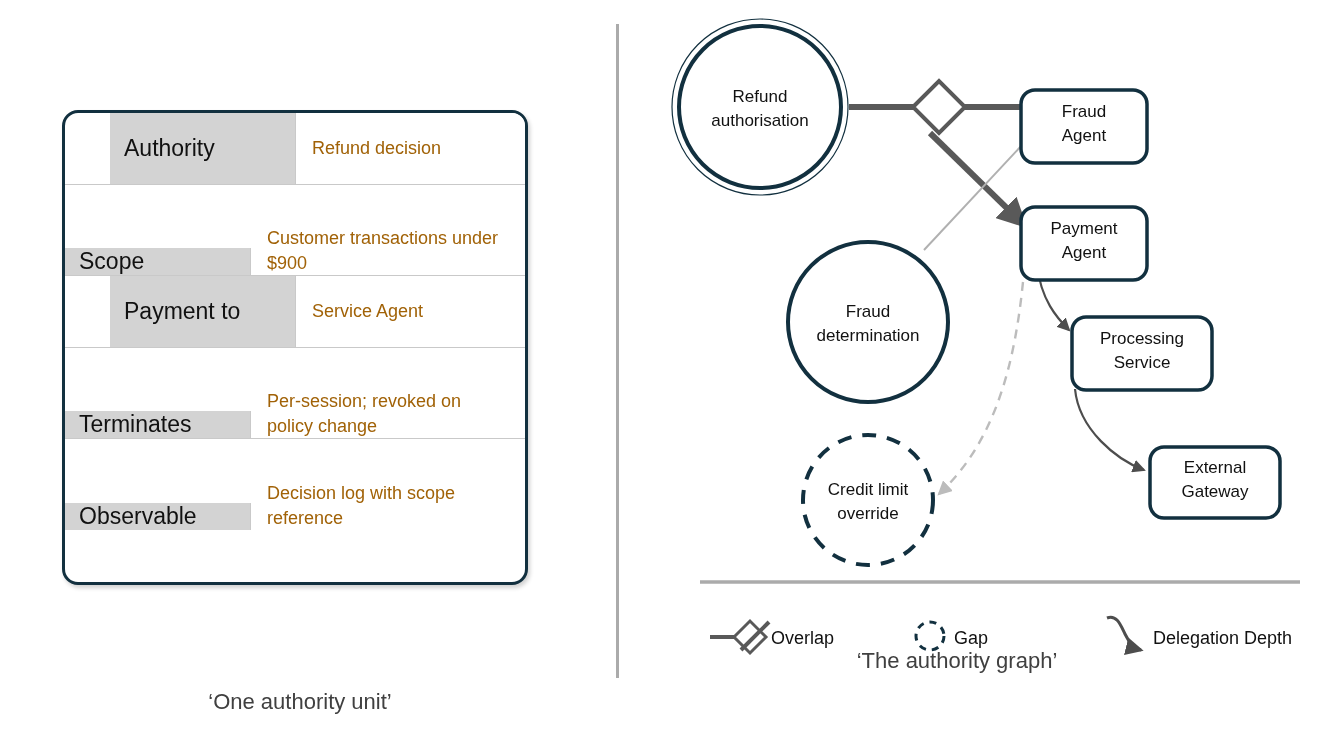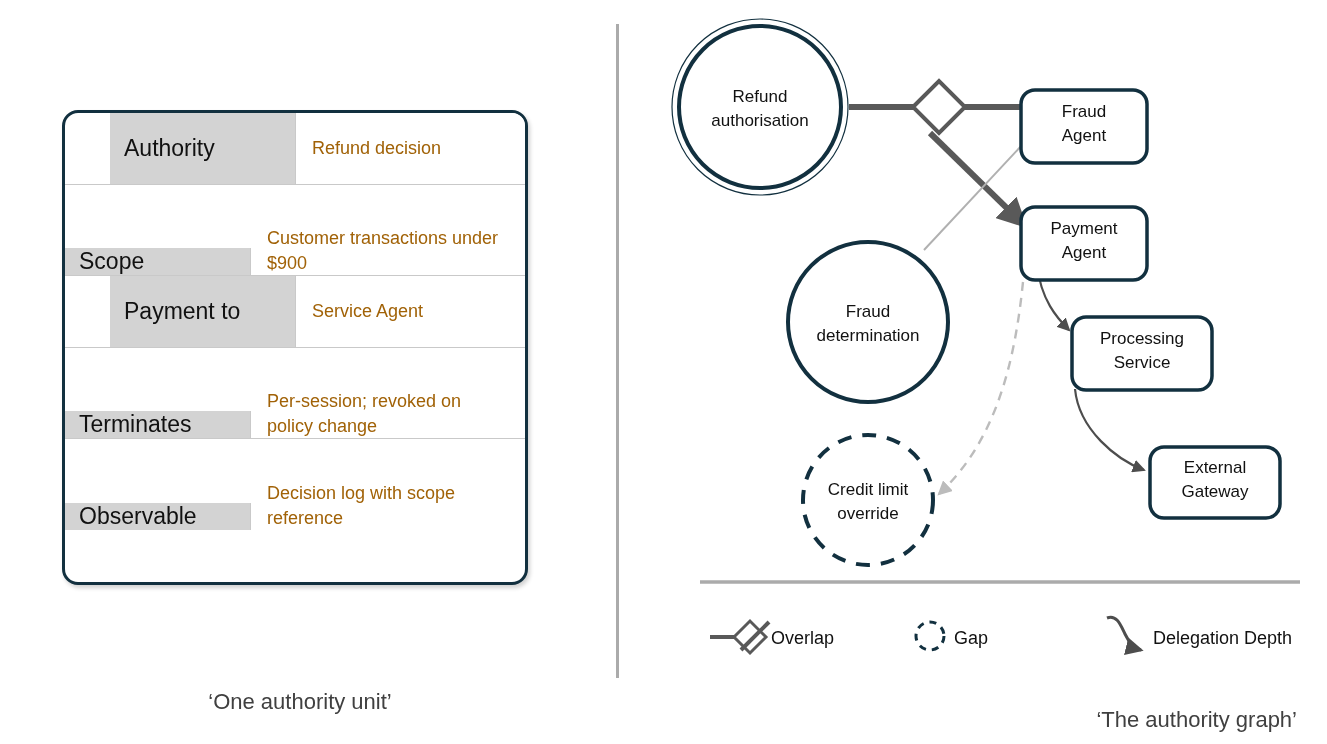--- a/index.html
+++ b/index.html
@@ -241,14 +241,14 @@
       <circle cx="313" cy="636" r="14" fill="#ffffff" stroke="#12303f" stroke-width="3" stroke-dasharray="7 6"></circle>
       <text class="legend-label" x="337" y="644">Gap</text>
     </g>
 
     <g>
       <path d="M 490 618 C 500 614 504 626 508 634 C 512 642 516 648 524 650" fill="none" stroke="#4d4d4d" stroke-width="3" marker-end="url(#arrow-dark)"></path>
       <text class="legend-label" x="536" y="644">Delegation Depth</text>
     </g>
   </svg>
 
-  <div class="caption" id="caption-right" style="left:0; top:707px; width:680px;text-align:right;">‘The authority graph’</div>
+  <div class="caption" id="caption-right" style="left:0; top:648px; width:680px;">‘The authority graph’</div>
 </div>
 
 </body></html>

